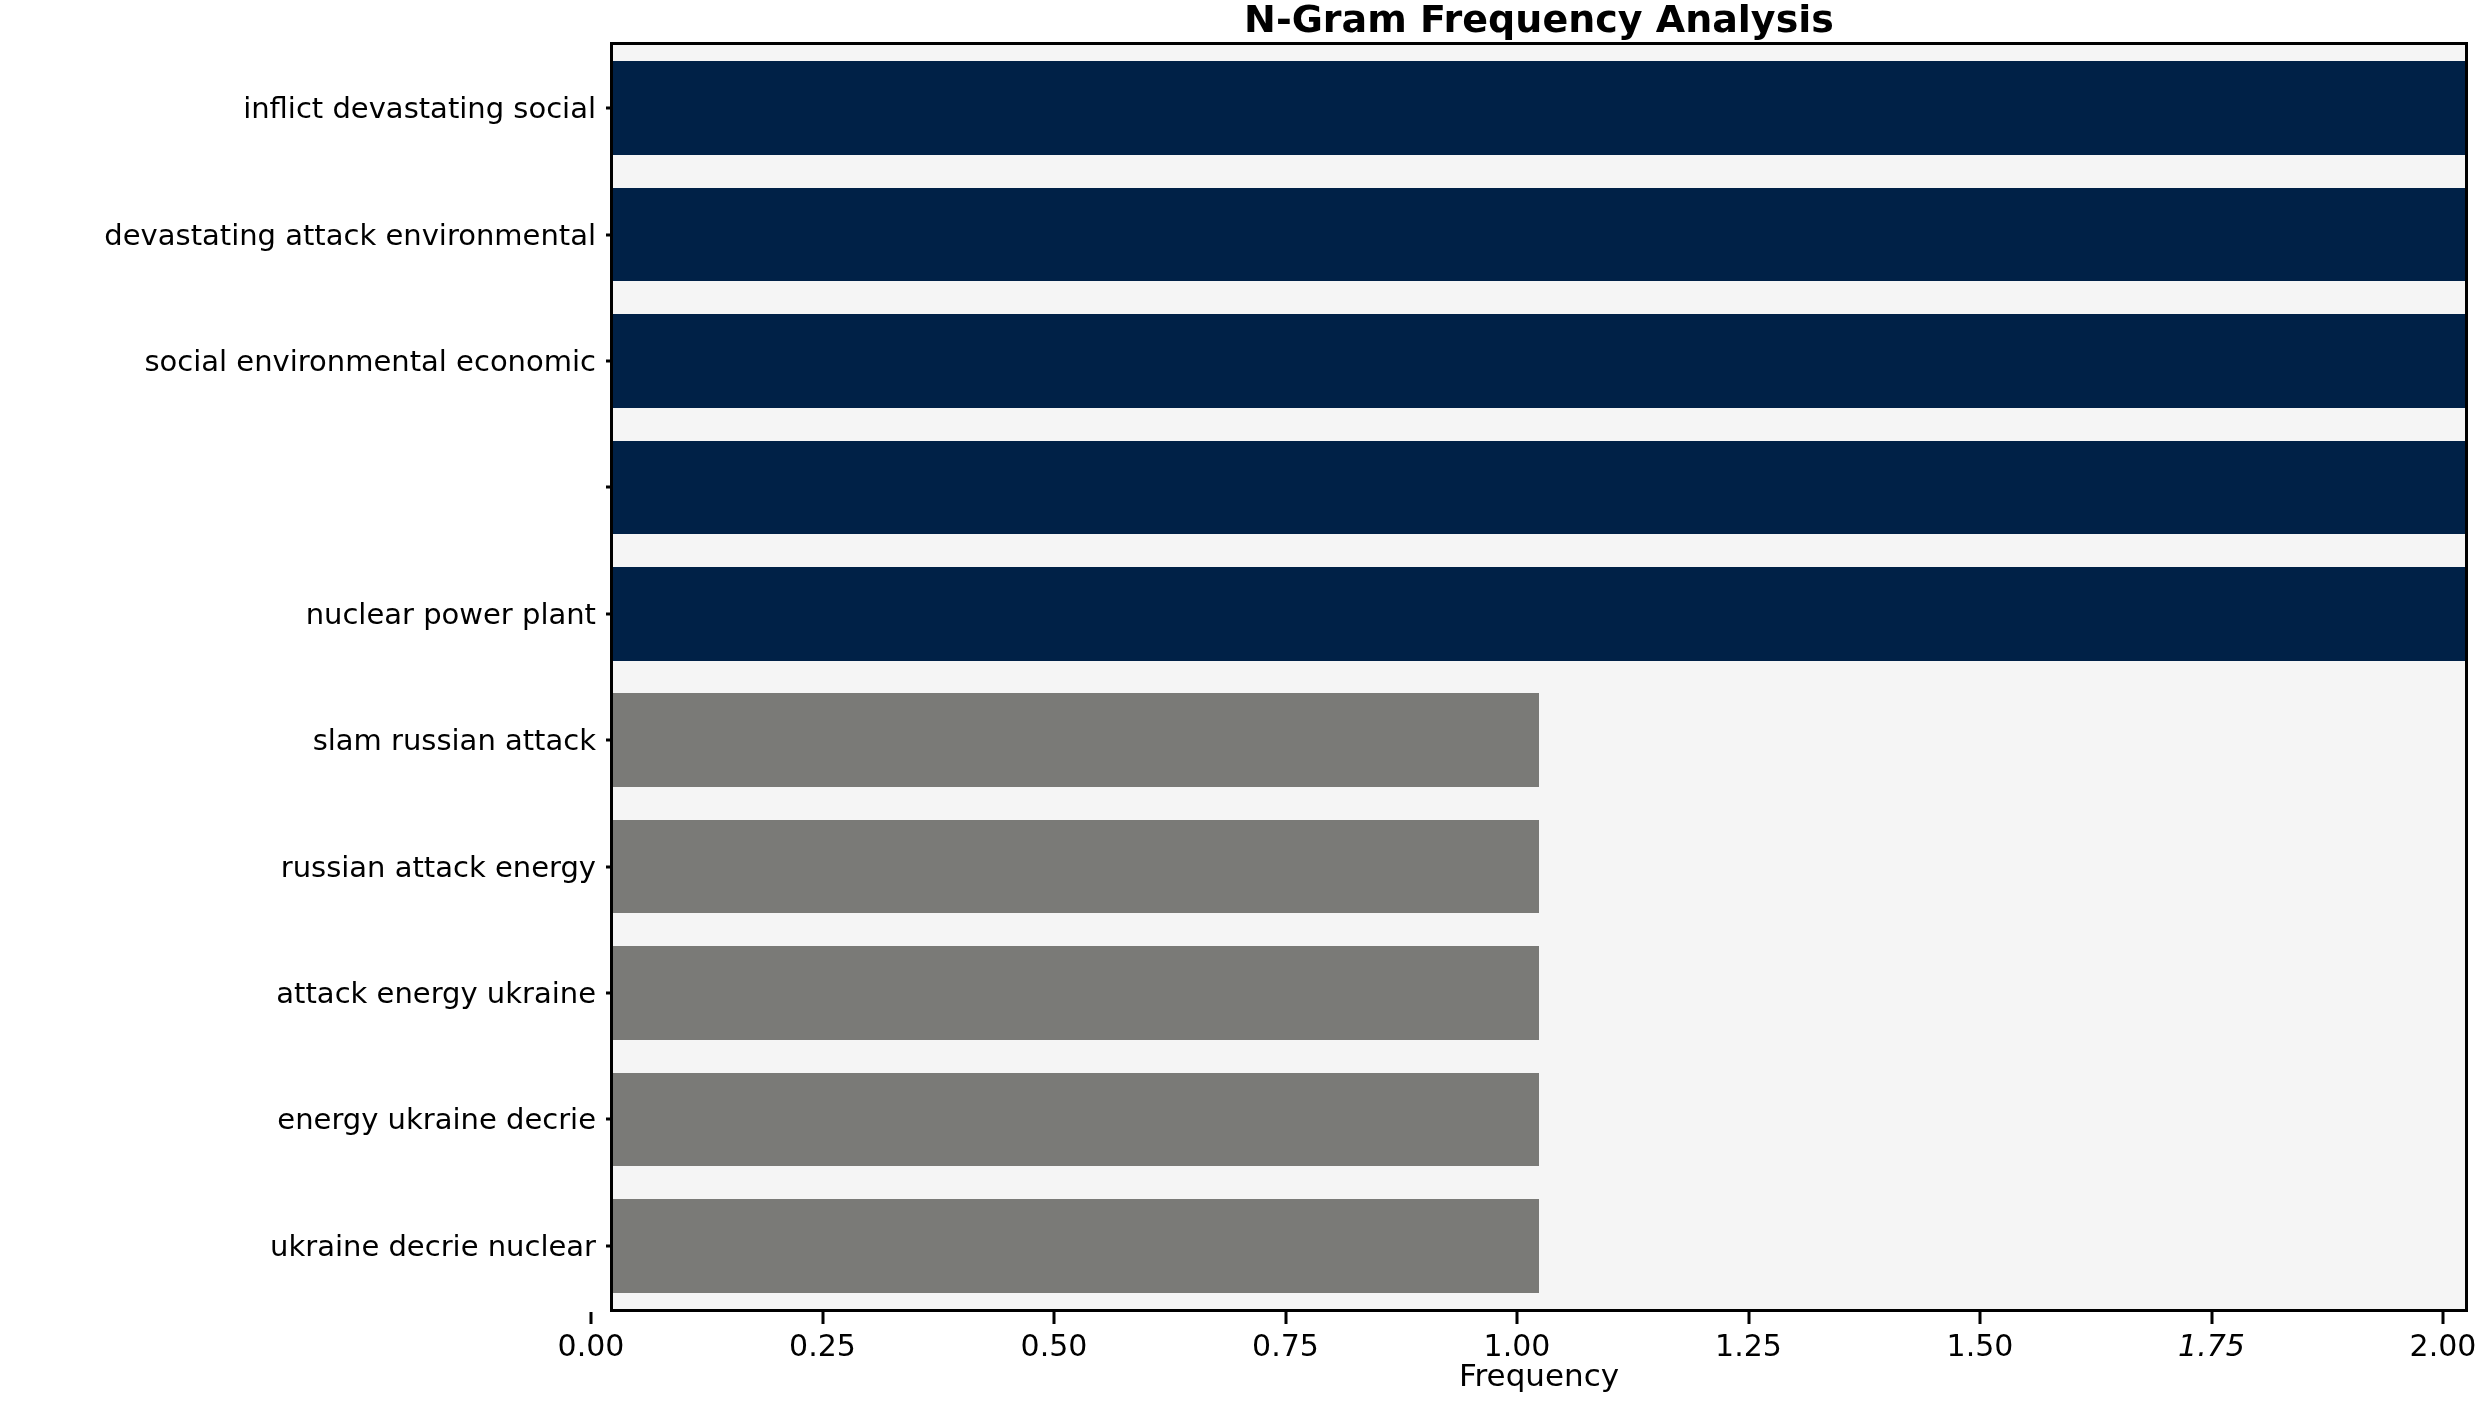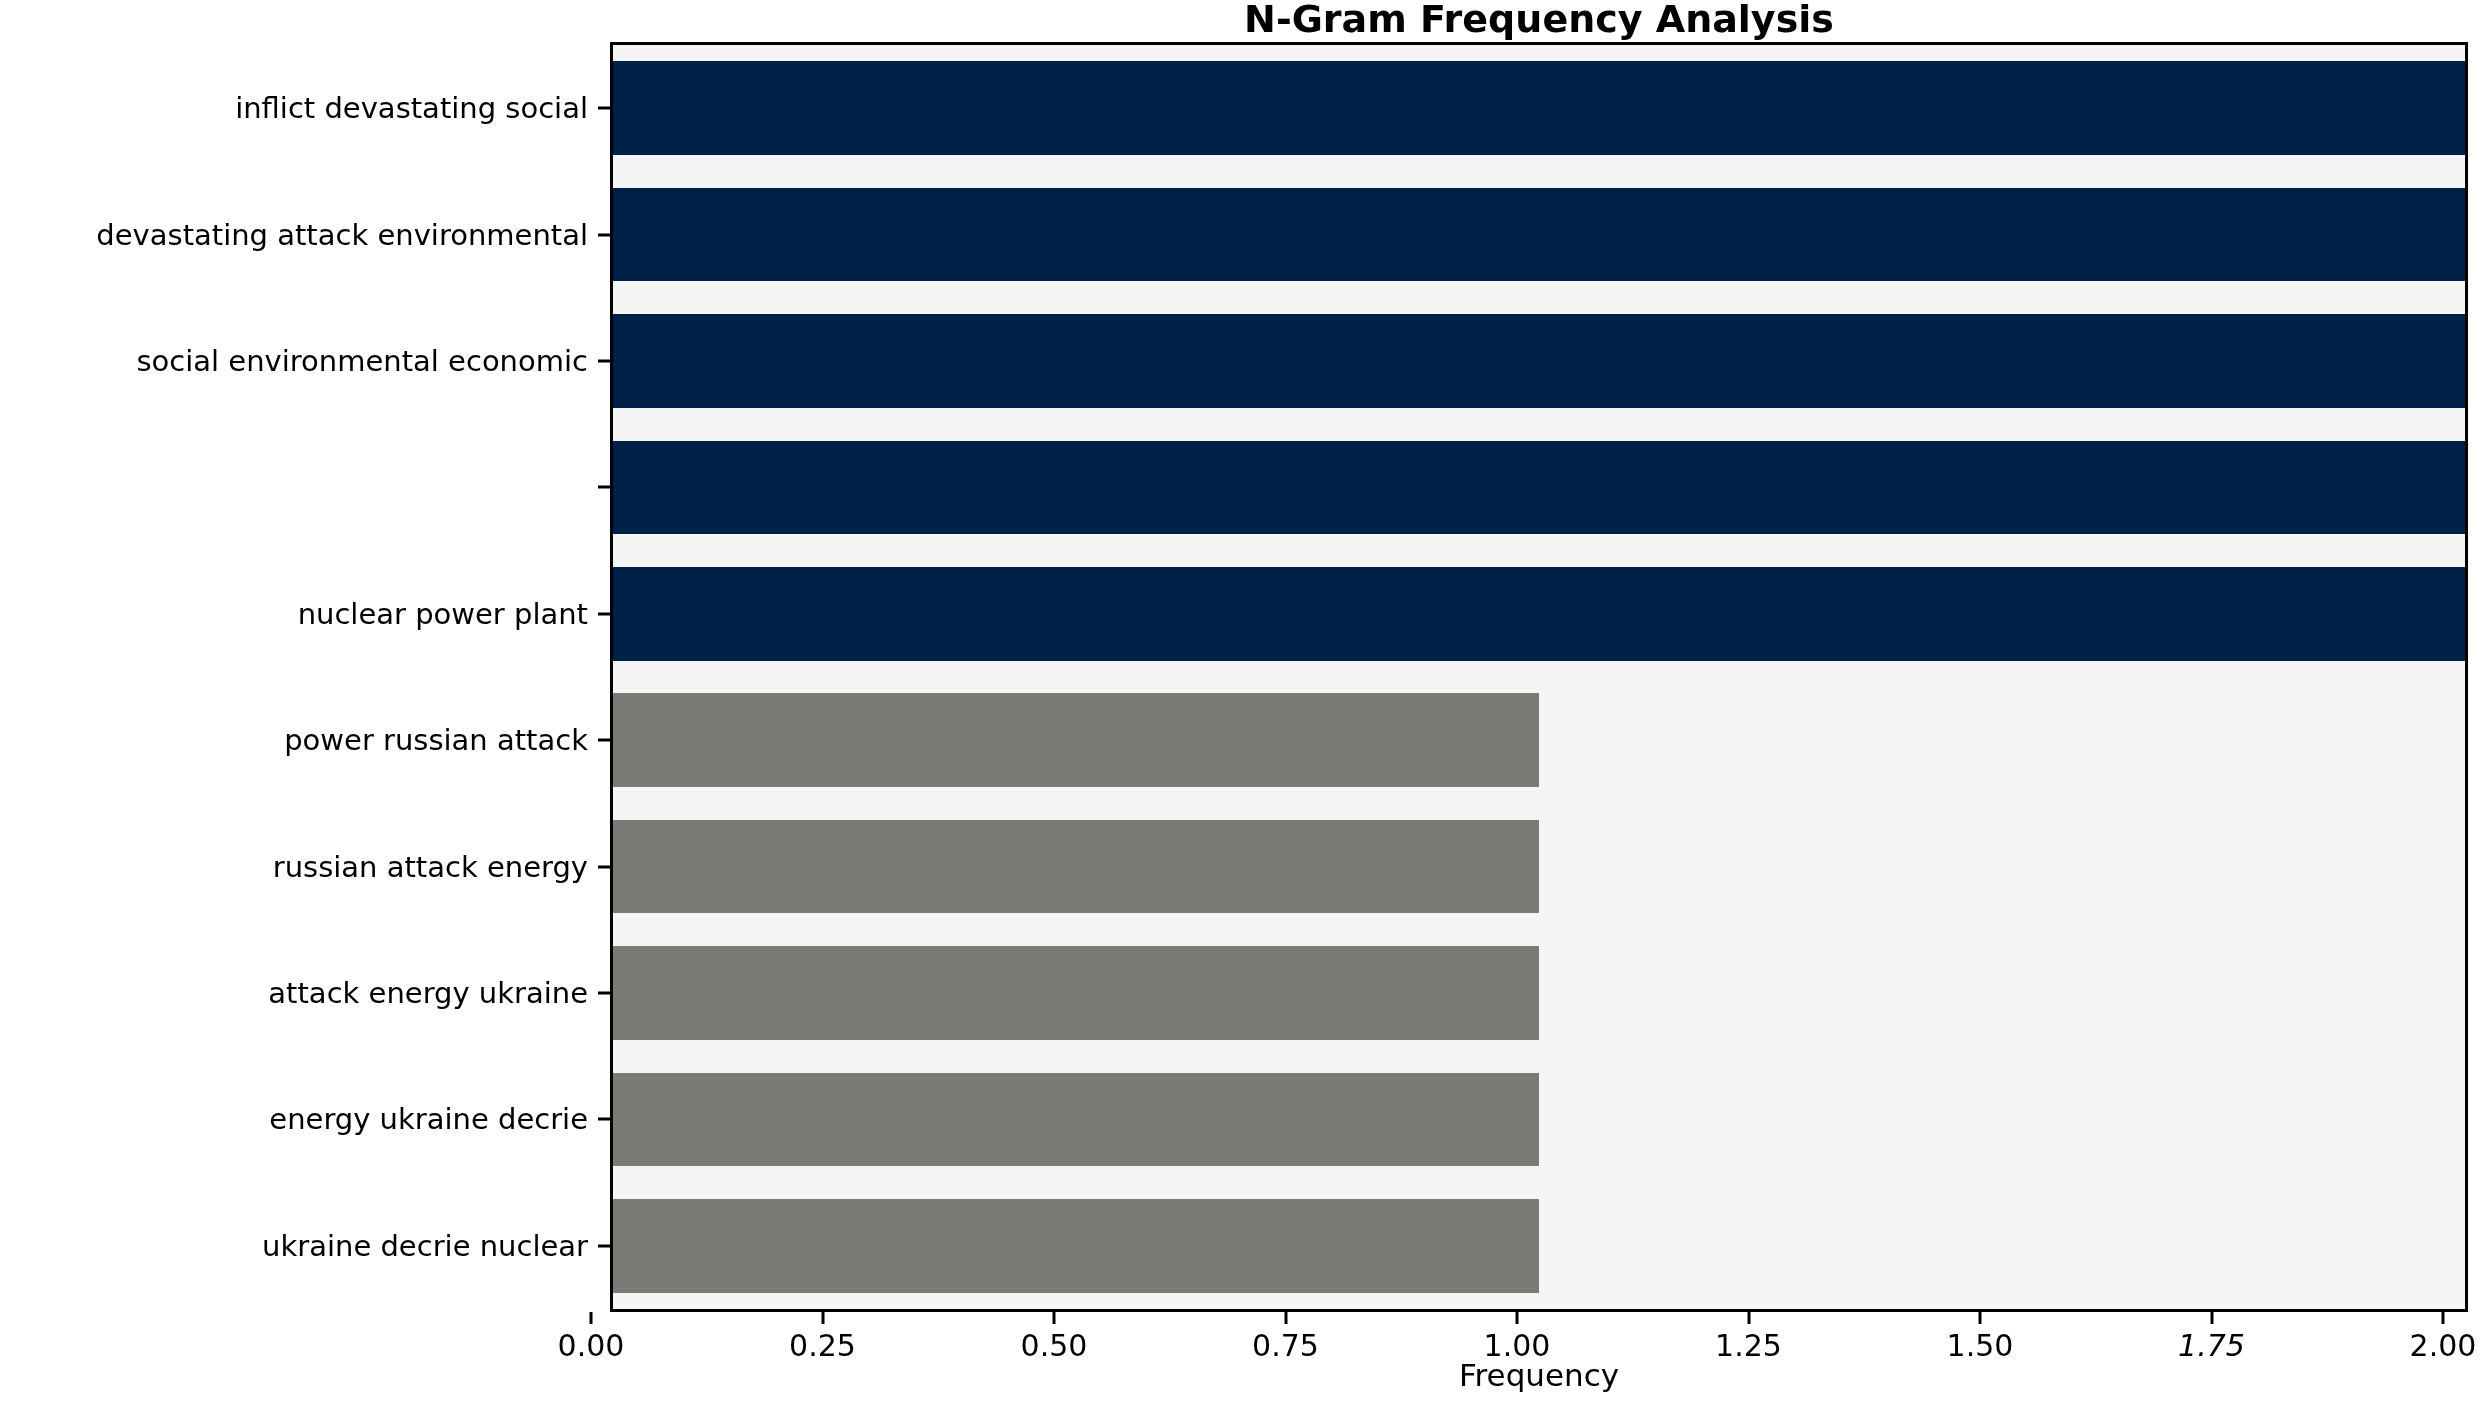--- a/index.html
+++ b/index.html
@@ -67,21 +67,21 @@
   .ytick-label {
     position: absolute;
     right: 2488px; 
     text-align: right;
     font-size: 29px;
     color: #000000;
     white-space: nowrap;
   }
   #ytick-layer {
     position: absolute;
-    left: 0;
+    left: 8px;
     top: 42px;
     width: 610px;
     height: 1270px;
   }
   #ytick-layer .ytick-label {
     position: absolute;
     right: 22px;
     transform: translateY(-50%);
     text-align: right;
   }
@@ -139,21 +139,21 @@
       <div class="ytick-mark" style="top: 66.2px;"></div>
       <div class="ytick-label" style="top: 66.2px;">inflict devastating social</div>
       <div class="ytick-mark" style="top: 192.6px;"></div>
       <div class="ytick-label" style="top: 192.6px;">devastating attack environmental</div>
       <div class="ytick-mark" style="top: 319px;"></div>
       <div class="ytick-label" style="top: 319px; margin-left: 16px;">social environmental economic</div>
       <div class="ytick-mark" style="top: 445.4px;"></div>
       <div class="ytick-mark" style="top: 571.8px;"></div>
       <div class="ytick-label" style="top: 571.8px;">nuclear power plant</div>
       <div class="ytick-mark" style="top: 698.2px;"></div>
-      <div class="ytick-label" style="top: 698.2px;">power russian attack</div>
+      <div class="ytick-label" style="top: 698.2px;">slam russian attack</div>
       <div class="ytick-mark" style="top: 824.6px;"></div>
       <div class="ytick-label" style="top: 824.6px;">russian attack energy</div>
       <div class="ytick-mark" style="top: 951px;"></div>
       <div class="ytick-label" style="top: 951px;">attack energy ukraine</div>
       <div class="ytick-mark" style="top: 1077.4px;"></div>
       <div class="ytick-label" style="top: 1077.4px;">energy ukraine decrie</div>
       <div class="ytick-mark" style="top: 1203.8px;"></div>
       <div class="ytick-label" style="top: 1203.8px;">ukraine decrie nuclear</div>
     </div>
 

